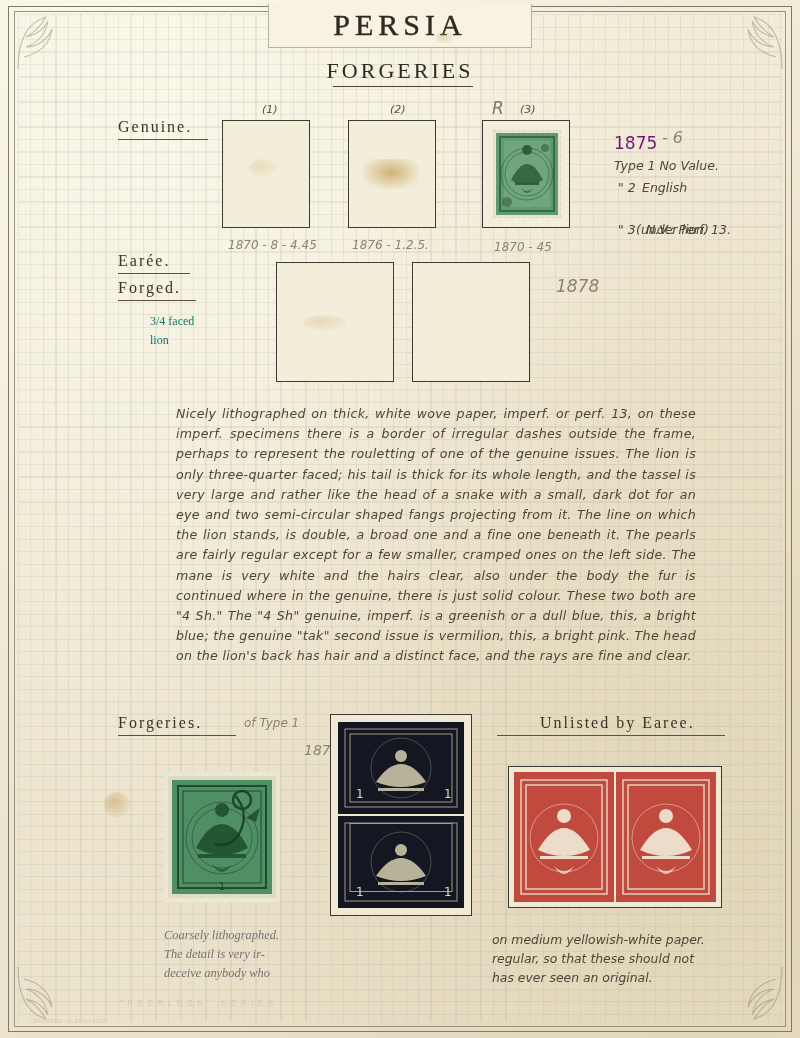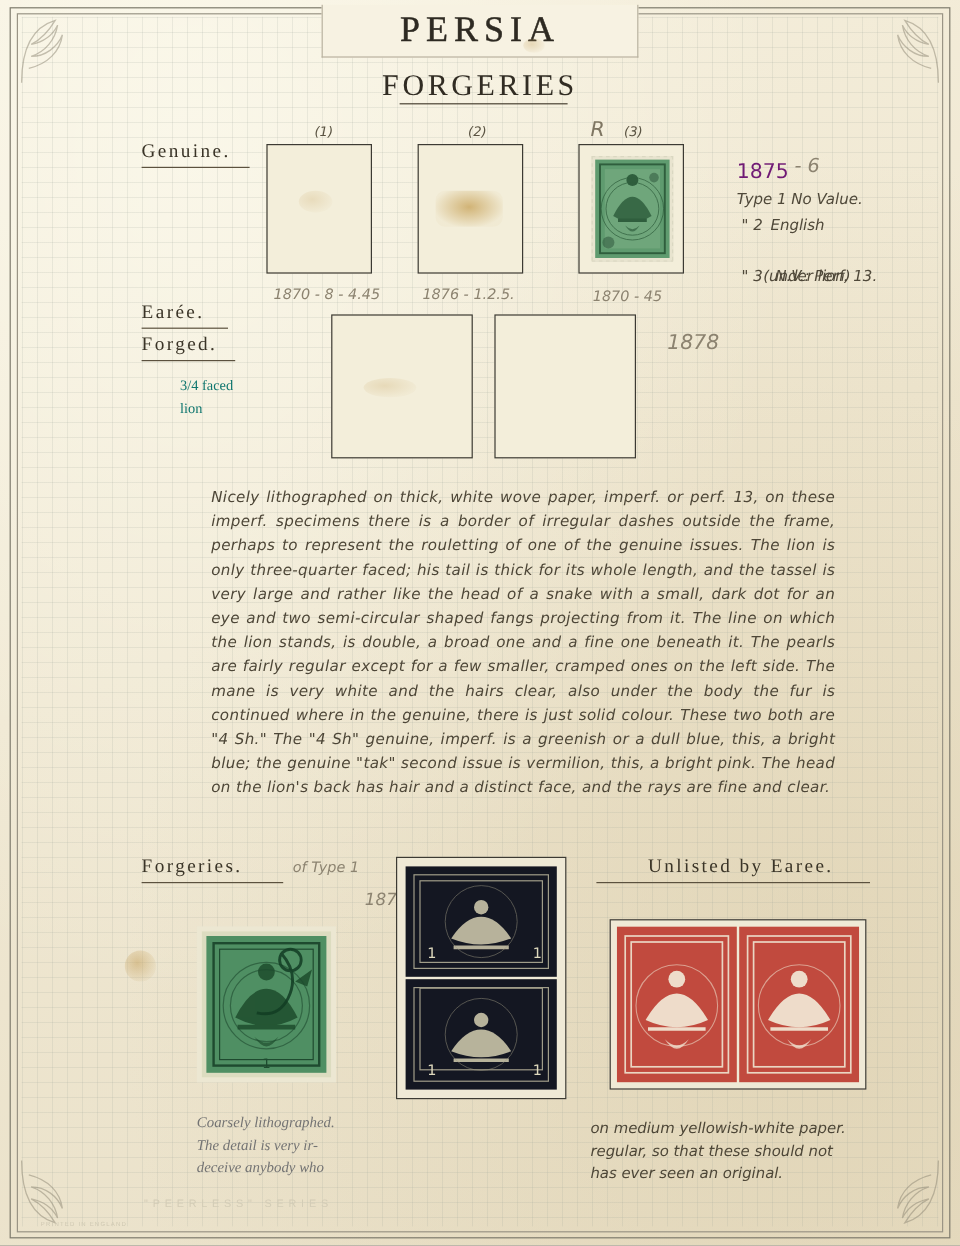--- a/index.html
+++ b/index.html
@@ -84,21 +84,21 @@
     letter-spacing: 5px;
     color: #2e2a22;
     font-weight: 400;
     -webkit-text-stroke: 0.4px #2e2a22;
   }
   .subtitle {
     position: absolute;
     left: 250px; top: 58px;
     width: 300px;
     text-align: center;
-    font-size: 25px;
+    font-size: 22px;
     letter-spacing: 3px;
     color: #312c23;
   }
   .subtitle-underline {
     position: absolute;
     left: 333px; top: 86px;
     width: 140px; height: 1px;
     background: #4a4334;
   }
   .hand-head {

